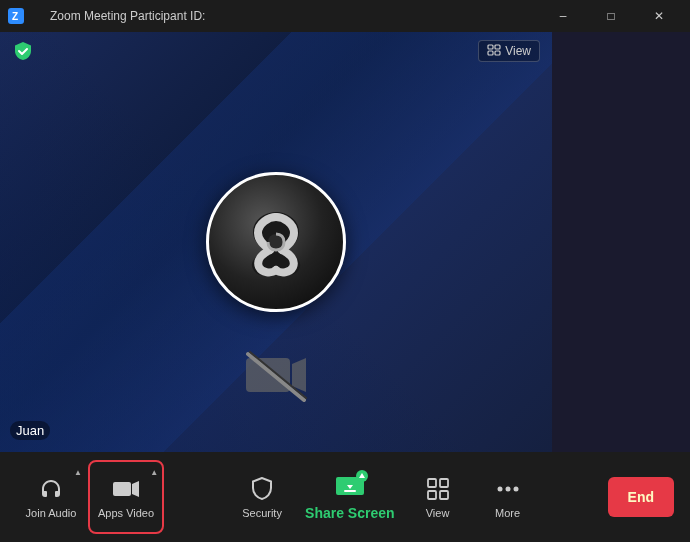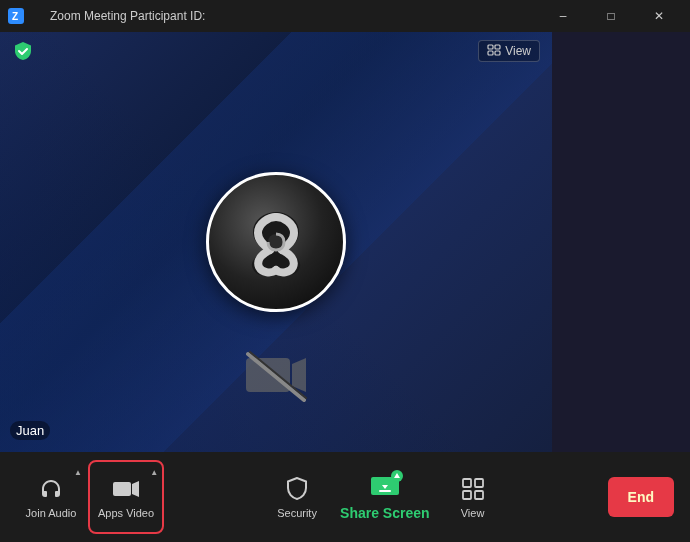--- a/index.html
+++ b/index.html
@@ -371,18 +371,28 @@
         <svg width="24" height="24" viewBox="0 0 24 24">
           <rect x="2" y="2" width="8" height="8" rx="1" fill="none" stroke="#cccccc" stroke-width="1.8"></rect>
           <rect x="14" y="2" width="8" height="8" rx="1" fill="none" stroke="#cccccc" stroke-width="1.8"></rect>
           <rect x="2" y="14" width="8" height="8" rx="1" fill="none" stroke="#cccccc" stroke-width="1.8"></rect>
           <rect x="14" y="14" width="8" height="8" rx="1" fill="none" stroke="#cccccc" stroke-width="1.8"></rect>
         </svg>
       </div>
       <span class="tool-btn-label">View</span>
     </div>
 
+    <div class="tool-btn">
+      <div class="tool-btn-icon">
+        <svg width="24" height="8" viewBox="0 0 24 8">
+          <circle cx="4" cy="4" r="2.5" fill="#cccccc"></circle>
+          <circle cx="12" cy="4" r="2.5" fill="#cccccc"></circle>
+          <circle cx="20" cy="4" r="2.5" fill="#cccccc"></circle>
+        </svg>
+      </div>
+      <span class="tool-btn-label">More</span>
+    </div>
   </div>
 
   <div class="toolbar-right">
     <button class="end-btn">End</button>
   </div>
 </div>
 
 </body></html>

